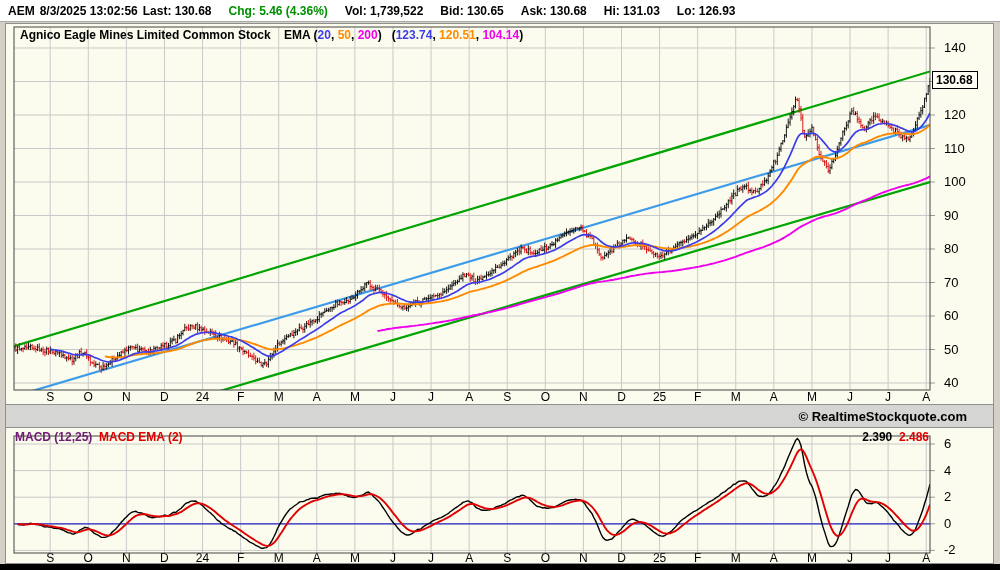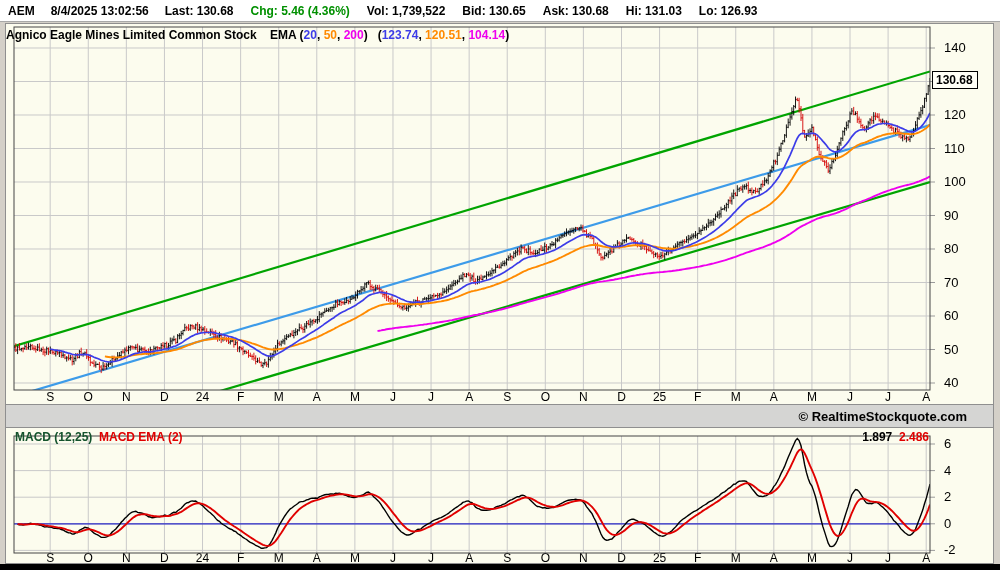--- a/index.html
+++ b/index.html
@@ -5,31 +5,31 @@
   * { box-sizing: border-box; }
   html,body { margin:0; padding:0; }
   body {
     width:1000px; height:570px; position:relative; overflow:hidden;
     background:#D4D0C8;
     font-family:"Liberation Sans", sans-serif;
   }
   .topbar {
     position:absolute; top:0; left:0; width:1000px; height:22px;
     background:#FFFFFF; border-bottom:1px solid #A8A8A8;
-    display:flex; align-items:center; padding-left:8px; gap:16px;
+    display:flex; align-items:center; padding-left:8px; gap:5px;
     font-size:12px; font-weight:bold; white-space:pre; color:#000;
   }
   .chart-box {
     position:absolute; left:5px; width:989px;
     background:#FCFCEE; border:1px solid #8F8F8F;
   }
   .chart-main { top:23px; height:382px; }
   .chart-macd { top:427px; height:137px; }
   .title-row {
-    position:absolute; top:4px; left:0; z-index:5;
+    position:absolute; top:4px; left:14px; z-index:5;
     font-size:12px; font-weight:bold; white-space:pre;
   }
   .macd-header-left {
     position:absolute; top:2px; left:9px; z-index:5;
     font-size:12px; font-weight:bold; white-space:pre;
   }
   .macd-header-right {
     position:absolute; top:2px; right:64px; z-index:5;
     font-size:12px; font-weight:bold; white-space:pre;
   }
@@ -48,21 +48,21 @@
     position:absolute; top:564px; left:0; width:1000px; height:6px; background:#000;
   }
   svg { position:absolute; top:0; left:0; display:block; }
   svg text { font-family:"Liberation Sans", sans-serif; }
 </style>
 </head>
 <body>
 
 <div class="topbar">
   <span>AEM</span>
-  <span>8/4/2025 13:02:56</span>
+  <span>8/3/2025 13:02:56</span>
   <span style="display:flex;gap:17px;"><span style="color: rgb(0, 0, 0);">Last: 130.68</span><span style="color: rgb(0, 144, 0);">Chg: 5.46 (4.36%)</span><span style="color: rgb(0, 0, 0);">Vol: 1,739,522</span><span style="color: rgb(0, 0, 0);">Bid: 130.65</span><span style="color: rgb(0, 0, 0);">Ask: 130.68</span><span style="color: rgb(0, 0, 0);">Hi: 131.03</span><span style="color: rgb(0, 0, 0);">Lo: 126.93</span></span>
 </div>
 
 <div class="chart-box chart-main">
   <div class="title-row"><span style="color: rgb(0, 0, 0);">Agnico Eagle Mines Limited Common Stock</span><span style="color: rgb(0, 0, 0);">    EMA (</span><span style="color: rgb(60, 60, 232);">20</span><span style="color: rgb(0, 0, 0);">, </span><span style="color: rgb(255, 138, 0);">50</span><span style="color: rgb(0, 0, 0);">, </span><span style="color: rgb(238, 0, 238);">200</span><span style="color: rgb(0, 0, 0);">)   (</span><span style="color: rgb(60, 60, 232);">123.74</span><span style="color: rgb(0, 0, 0);">, </span><span style="color: rgb(255, 138, 0);">120.51</span><span style="color: rgb(0, 0, 0);">, </span><span style="color: rgb(238, 0, 238);">104.14</span><span style="color: rgb(0, 0, 0);">)</span></div>
   <svg id="main-svg" width="987" height="380">
       <defs>
         <clipPath id="clipMain">
           <rect x="8" y="3" width="916" height="363"></rect>
         </clipPath>
@@ -161,22 +161,22 @@
       <rect x="8" y="3" width="916" height="363" stroke="#444" fill="none" stroke-width="1"></rect>
     </svg>
   <div class="price-tag">130.68</div>
 </div>
 
 <div class="wm-band">
   <span>© RealtimeStockquote.com</span>
 </div>
 
 <div class="chart-box chart-macd">
-  <div class="macd-header-left"><span style="color: #14532d;">MACD (12,25)  </span><span style="color: rgb(224, 0, 0);">MACD EMA (2)</span></div>
-  <div class="macd-header-right"><span style="color: rgb(0, 0, 0);">1.897  </span><span style="color: rgb(224, 0, 0);">2.486</span></div>
+  <div class="macd-header-left"><span style="color: #701a75;">MACD (12,25)  </span><span style="color: rgb(224, 0, 0);">MACD EMA (2)</span></div>
+  <div class="macd-header-right"><span style="color: rgb(0, 0, 0);">2.390  </span><span style="color: rgb(224, 0, 0);">2.486</span></div>
   <svg id="macd-svg" width="987" height="135">
       <defs>
         <clipPath id="clipMacd">
           <rect x="8" y="8" width="916" height="117"></rect>
         </clipPath>
       </defs>
       <line x1="8" y1="15.999999999999986" x2="924" y2="15.999999999999986" stroke="#C9C9C9" stroke-width="1"></line>
       <line x1="924" y1="15.999999999999986" x2="929" y2="15.999999999999986" stroke="#9a9a9a" stroke-width="1"></line>
       <text x="938" y="19.999999999999986" font-size="13" fill="#000">6</text>
       <line x1="8" y1="42.599999999999994" x2="924" y2="42.599999999999994" stroke="#C9C9C9" stroke-width="1"></line>

